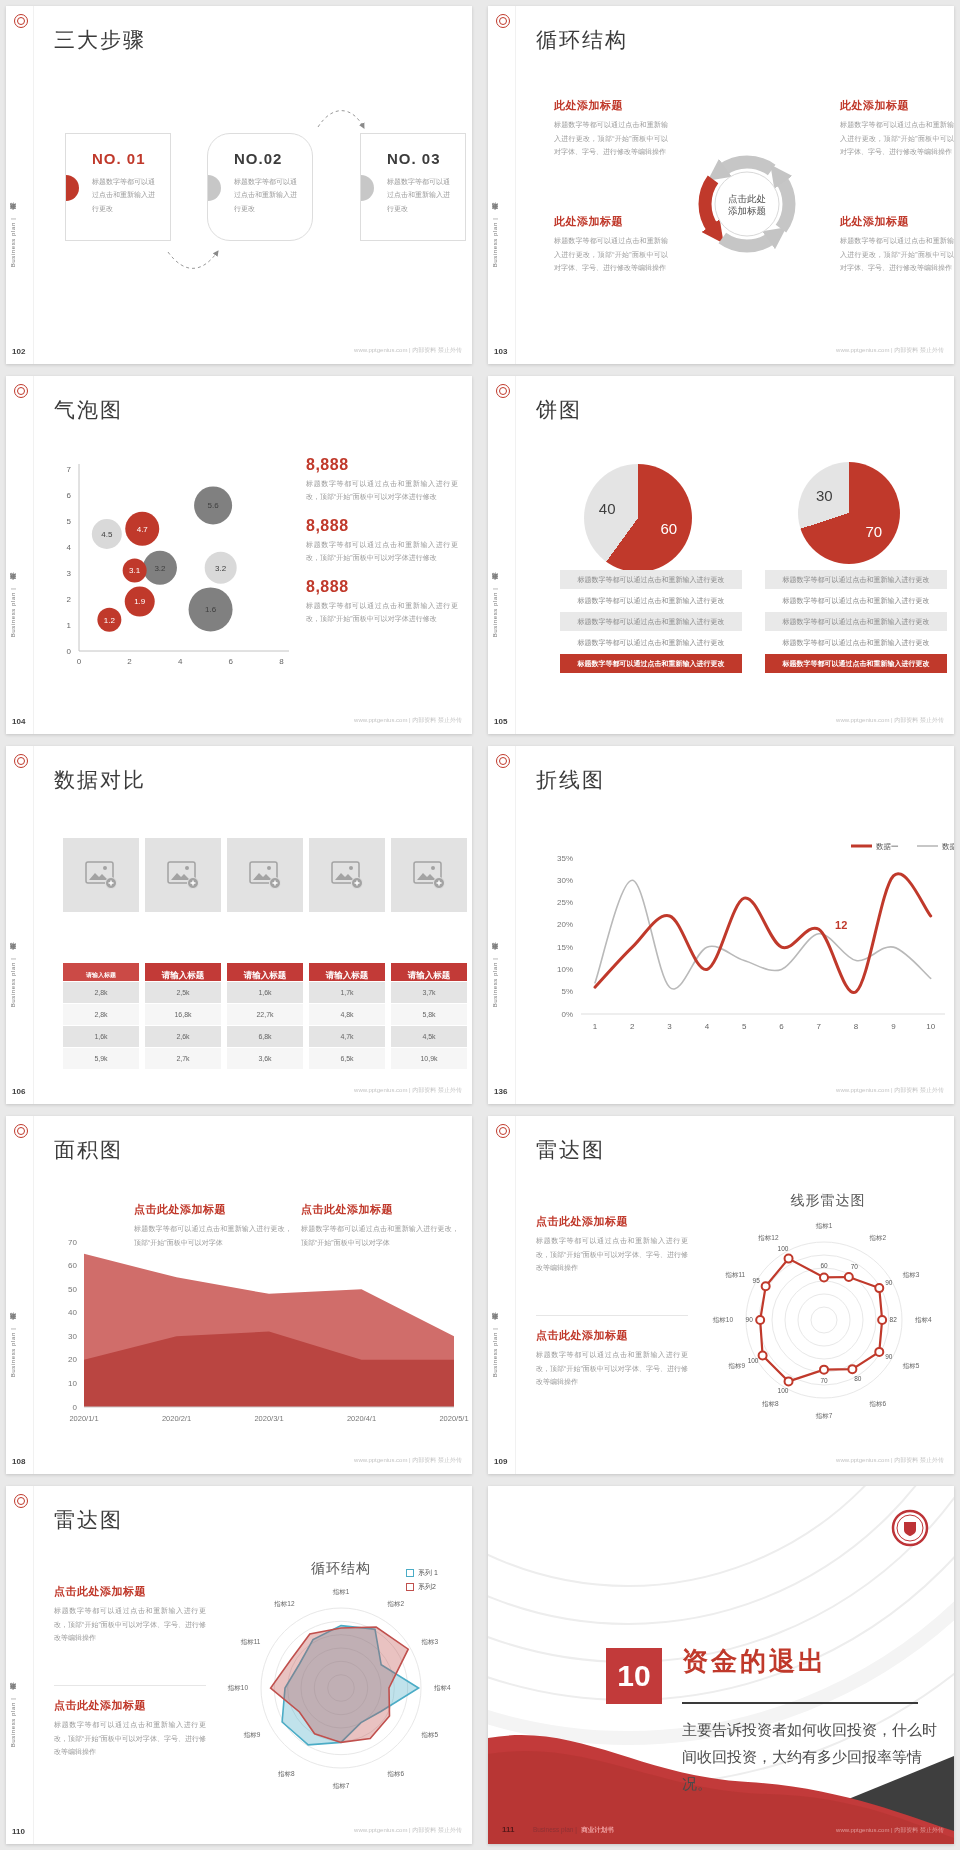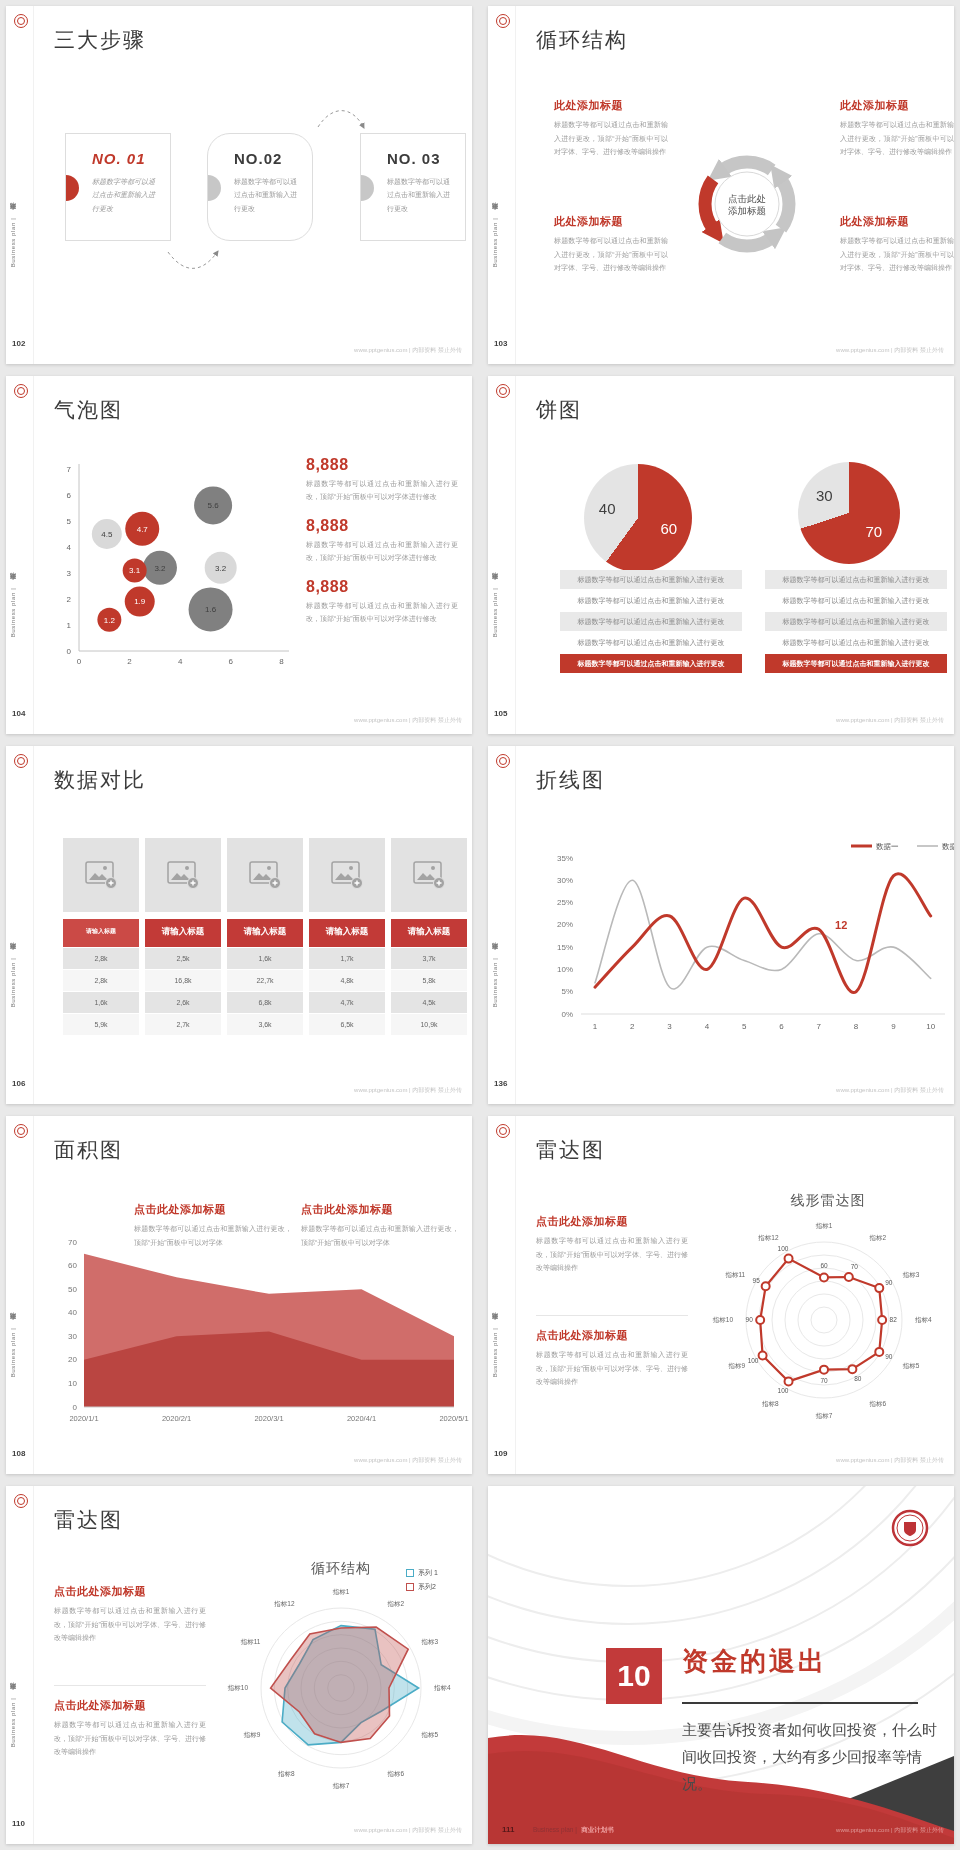--- a/index.html
+++ b/index.html
@@ -3,21 +3,21 @@
 <meta charset="utf-8">
 <style>
   html,body{margin:0;padding:0;}
   body{width:960px;height:1850px;background:#e9e9e9;font-family:"Liberation Sans","DejaVu Sans",sans-serif;position:relative;overflow:hidden;}
   #board{position:absolute;inset:0;}
   .tile{position:absolute;width:466px;height:358px;background:#fff;box-shadow:0 1px 3px rgba(0,0,0,.16);overflow:hidden;}
   .std::before{content:"";position:absolute;left:27px;top:0;bottom:0;width:1px;background:#f1f1f1;}
   .logo{position:absolute;left:8px;top:8px;width:12px;height:12px;border:1.5px solid #c0392b;border-radius:50%;}
   .logo::after{content:"";position:absolute;inset:2px;border:1px solid #c0392b;border-radius:50%;}
   .vtext{position:absolute;left:3px;top:50%;transform:translateY(-50%) ;writing-mode:vertical-rl;text-orientation:mixed;rotate:180deg;font-size:6px;color:#777;letter-spacing:.6px;white-space:nowrap;}
-  .pnum{position:absolute;left:6px;bottom:16px;font-size:8px;font-weight:bold;color:#3f3f3f;}
+  .pnum{position:absolute;left:6px;bottom:8px;font-size:8px;font-weight:bold;color:#3f3f3f;}
   .furl{position:absolute;right:10px;bottom:9px;font-size:6px;color:#c4c4c4;}
   .stitle{position:absolute;left:48px;top:20px;margin:0;font-size:21px;font-weight:500;color:#3b3b3b;letter-spacing:2px;}
   .abs{position:absolute;}
   svg.chart{position:absolute;overflow:visible;}
   
   .step{position:absolute;top:127px;width:106px;height:108px;border:1px solid #ddd;background:#fff;box-sizing:border-box;padding:16px 10px 0 26px;}
   .hc{position:absolute;left:0;top:41px;width:13px;height:26px;border-radius:0 26px 26px 0;background:#c7c7c7;}
   .hc.red{background:#c0392b;}
   .sno{font-size:15px;font-weight:bold;color:#3c3c3c;letter-spacing:1px;margin-bottom:8px;}
   .sno.red{color:#c0392b;}
@@ -33,21 +33,21 @@
   .stat p{margin:0;width:152px;font-size:7px;color:#9b9b9b;line-height:1.85;text-align:justify;}
   
   .pie{position:absolute;border-radius:50%;}
   .pie span{position:absolute;transform:translate(-50%,-50%);font-size:15px;}
   .prow{height:19px;line-height:19px;margin-bottom:2px;text-align:center;font-size:7px;color:#8a8a8a;}
   .prow.gray{background:#e9e9e9;}
   .prow.red{background:#c0392b;color:#fff;font-weight:bold;}
   
   .ph{position:absolute;top:92px;width:76px;height:74px;background:#e2e2e2;}
   .tcol{position:absolute;}
-  .th{height:28px;line-height:25px;text-align:center;color:#fff;font-weight:bold;font-size:8.5px;background:#c23a37;}
+  .th{height:18px;line-height:25px;text-align:center;color:#fff;font-weight:bold;font-size:8.5px;background:#c23a37;margin-top:44px;}
   .th.first{font-size:6px;background:#cb4a46;}
   .td{height:21px;line-height:21px;margin-top:1px;text-align:center;font-size:7px;color:#666;}
   .td.odd{background:#e4e4e4;}
   .td.even{background:#f6f6f6;}
   .ctitle{position:absolute;text-align:center;font-size:14px;color:#555;letter-spacing:1px;}
   .lgrow{display:flex;align-items:center;margin-bottom:4px;}
   .lgrow i{width:6px;height:6px;margin-right:4px;display:inline-block;}
   .lgrow span{font-size:7px;color:#555;}
   
   .t111{background:#fff;}
@@ -64,21 +64,21 @@
 </head>
 <body>
 
 <div id="board">
 
   <section class="tile std" style="left:6px;top:6px">
     <span class="logo"></span>
     <span class="vtext">Business plan | 商业计划书</span>
     <h2 class="stitle">三大步骤</h2>
     <div id="steps102" class="abs" style="inset:0">
-        <div class="step" style="left: 59px; font-style: italic;">
+        <div class="step" style="left: 59px;">
           <span class="hc red"></span>
           <div class="sno red">NO. 01</div>
           <p class="sbody">标题数字等都可以通过点击和重新输入进行更改</p>
         </div>
         <div class="step" style="left: 201px; border-radius: 23px;">
           <span class="hc"></span>
           <div class="sno">NO.02</div>
           <p class="sbody">标题数字等都可以通过点击和重新输入进行更改</p>
         </div>
         <div class="step" style="left: 354px;">

